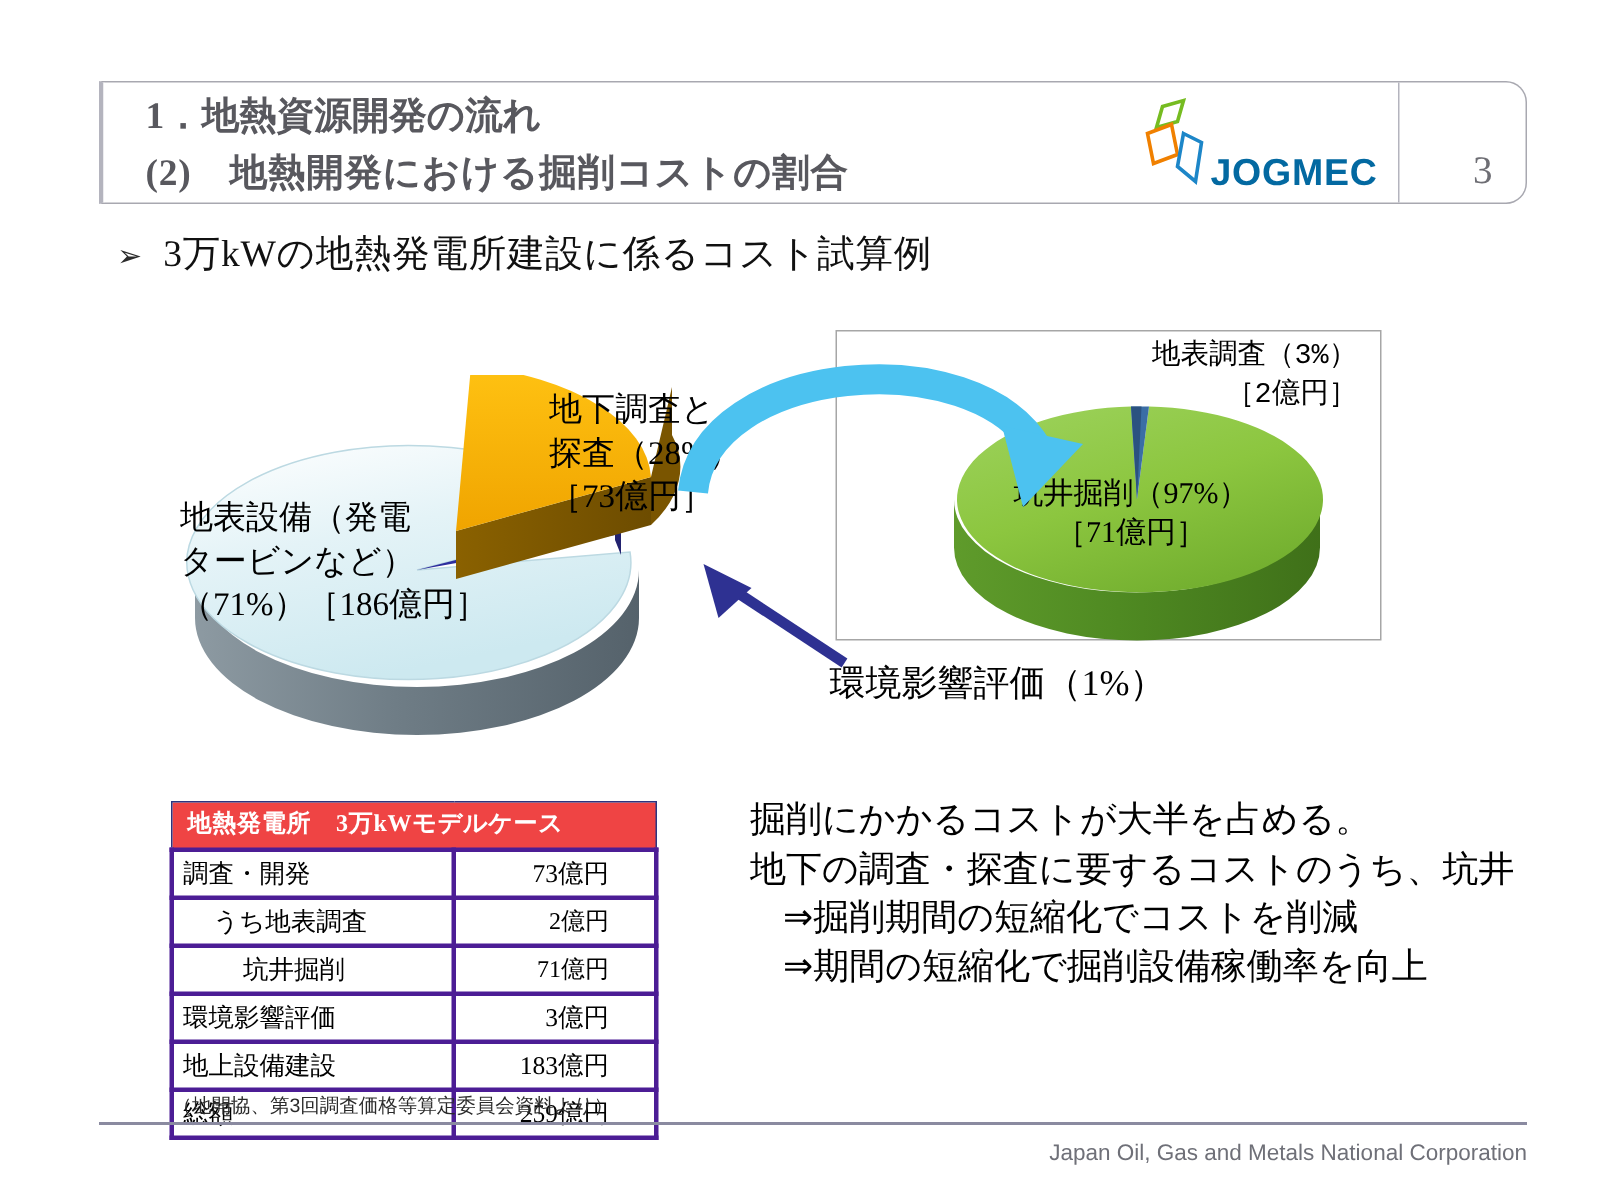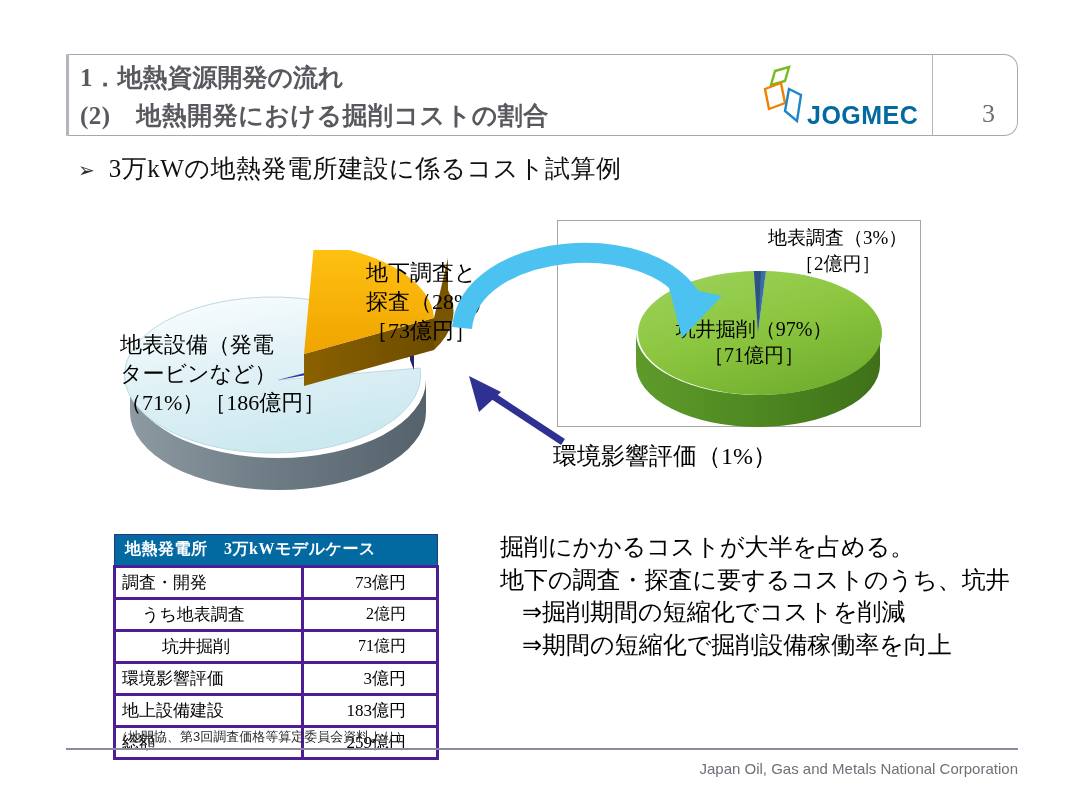--- a/index.html
+++ b/index.html
@@ -28,21 +28,21 @@
     width: 952px;
     height: 82px;
     border: 1px solid #a8a8b0;
     border-left: 3px solid #b4b4be;
     border-radius: 0 14px 14px 0;
     box-sizing: border-box;
     background: #ffffff;
   }
   #header-title-block {
     position: absolute;
-    left: 11px;
+    left: 28px;
     top: 4px;
     width: 700px;
   }
   .header-line {
     color: #58585e;
     font-family: "Liberation Serif", "DejaVu Serif", serif;
     font-size: 25px;
     line-height: 38px;
     white-space: nowrap;
     font-weight: 700;
@@ -183,22 +183,23 @@
     line-height: 1.3;
     white-space: nowrap;
   }
   #label-surfacesurvey {
     position: absolute;
     left: 768px;
     top: 225px;
     font-size: 19px;
     z-index: 6;
     line-height: 1.35;
-    text-align: center;
-    white-space: nowrap;
+    text-align: right;
+    white-space: nowrap;
+    font-family: Liberation Mono, monospace;
   }
 
   
   #curve-arrow {
     position: absolute;
     left: 400px;
     top: 218px;
     width: 340px;
     height: 130px;
     z-index: 7;
@@ -209,21 +210,21 @@
   #cost-table {
     position: absolute;
     left: 113px;
     top: 534px;
     width: 326px;
     border-collapse: collapse;
     font-family: "Liberation Serif", "DejaVu Serif", serif;
     background: #ffffff;
   }
   #cost-table th {
-    background: #0369a1;
+    background: #ef4444;
     color: #ffffff;
     font-size: 16px;
     font-weight: 700;
     text-align: left;
     padding: 4px 8px 5px 10px;
     letter-spacing: 0.5px;
     border: 1px solid #2b3580;
   }
   #cost-table td {
     border: 3px solid #4c1d95;

